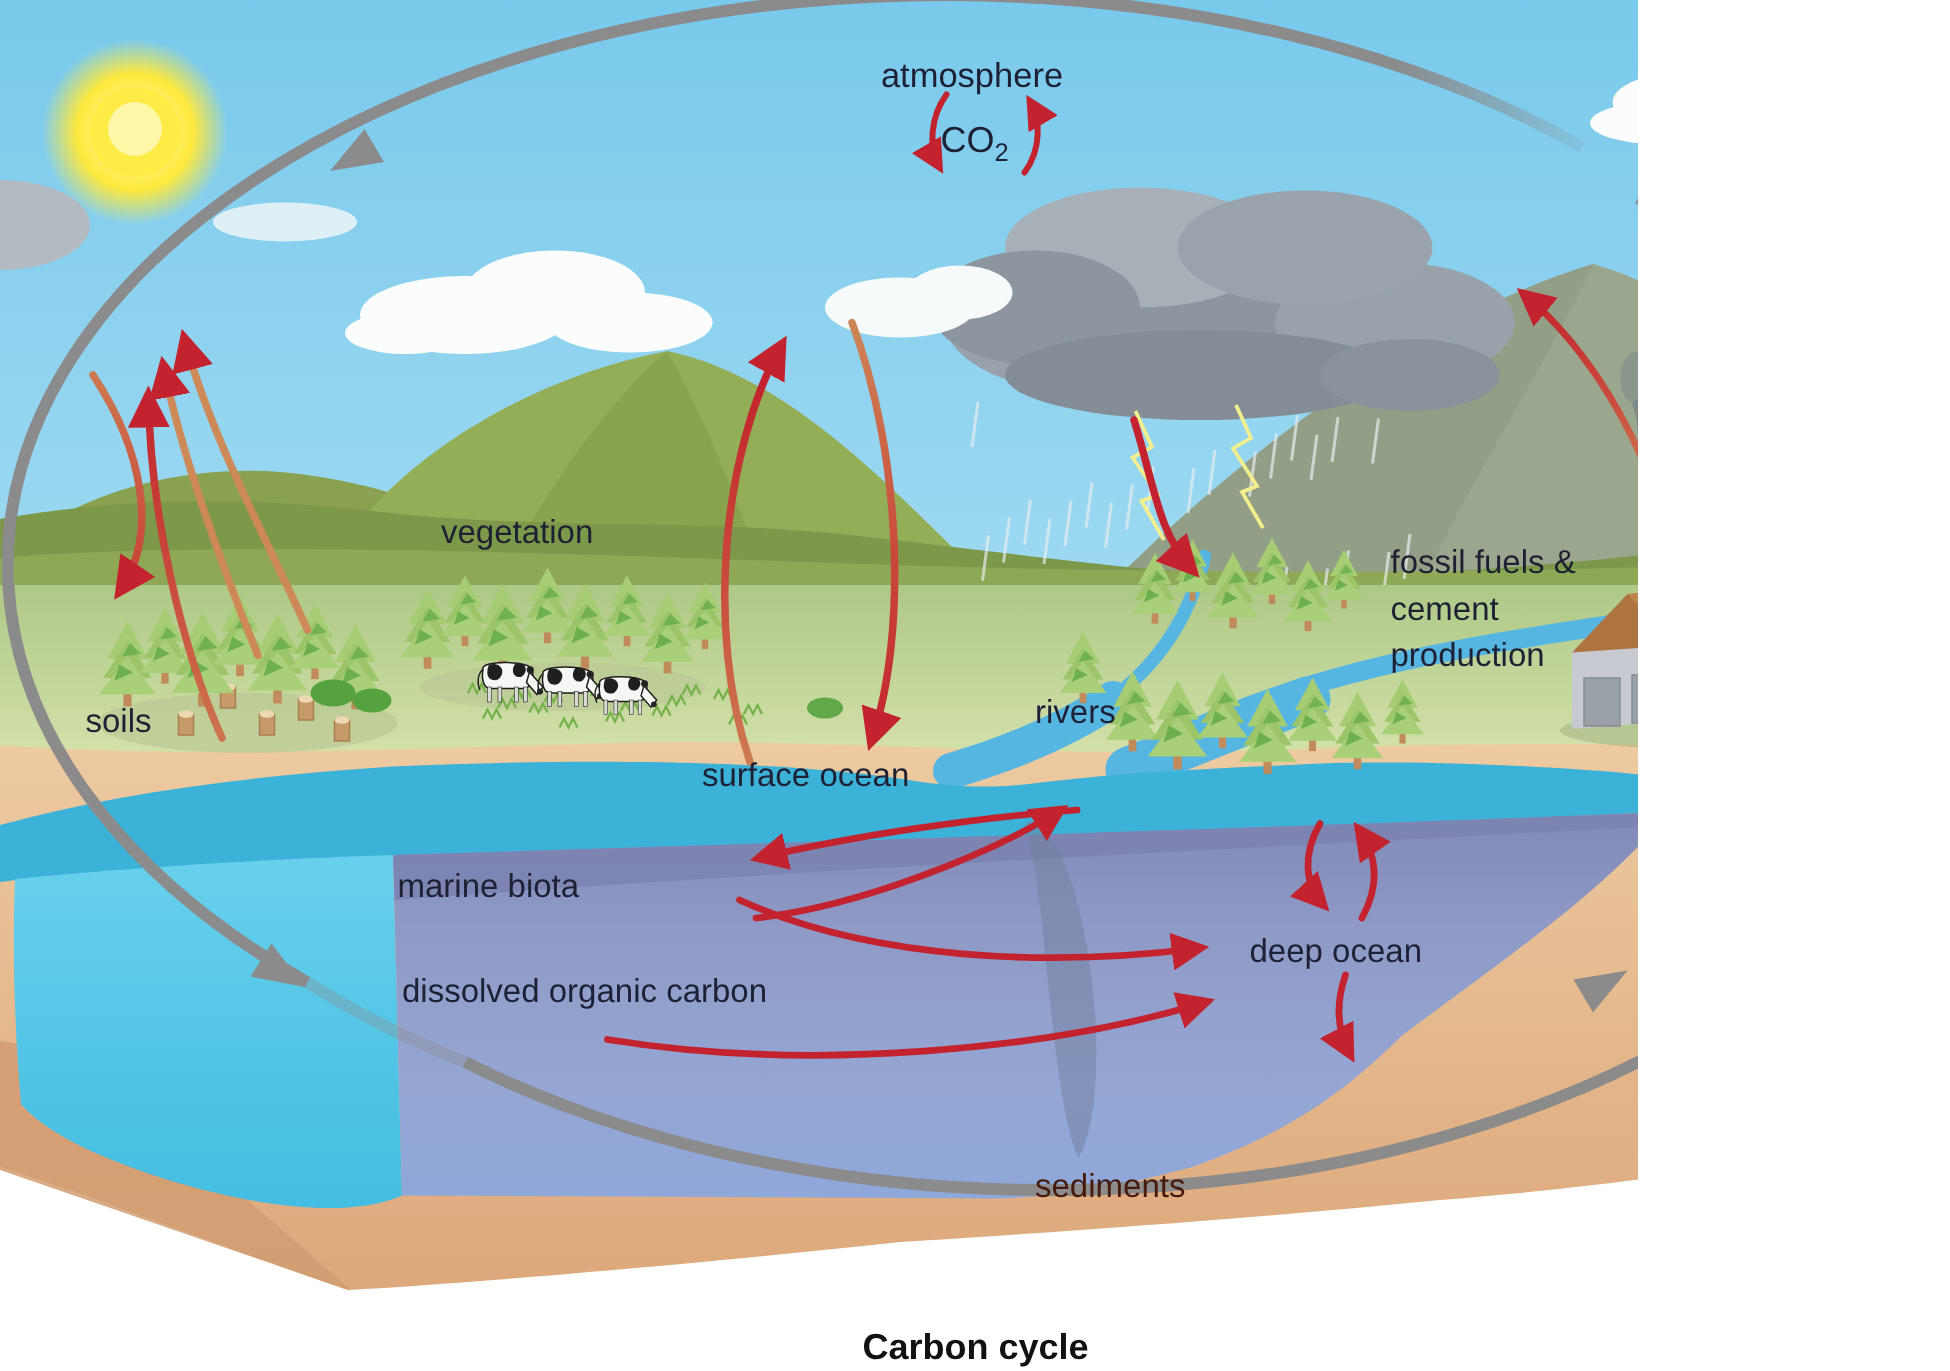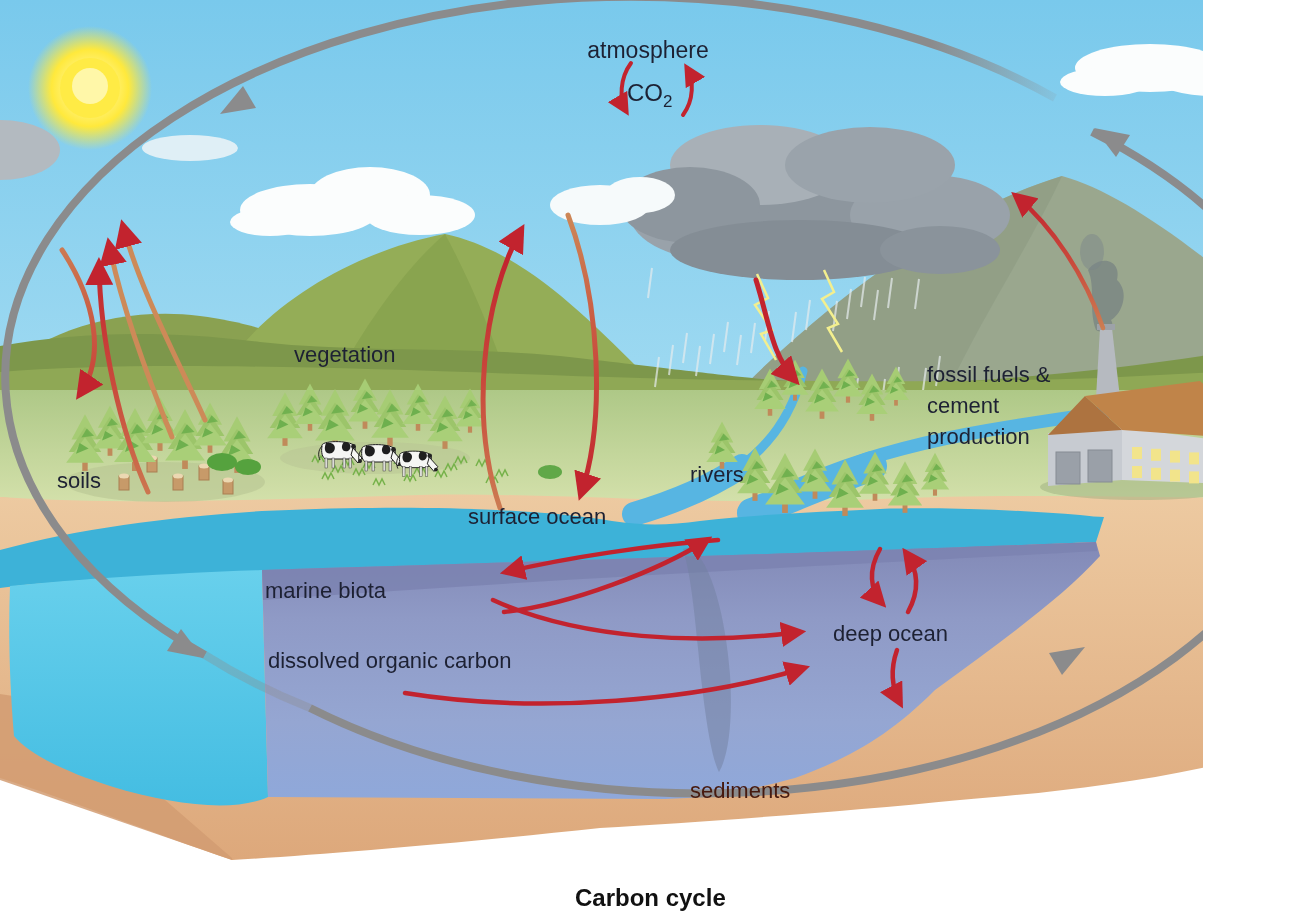--- a/index.html
+++ b/index.html
@@ -1,16 +1,16 @@
 <!DOCTYPE html>
 <html><head>
 <meta charset="utf-8">
 <style>
   html,body{margin:0;padding:0;background:#ffffff;}
-  .canvas{position:relative;width:1203px;height:914px;background:#fff;overflow:hidden;
+  .canvas{position:relative;width:1092px;height:914px;background:#fff;overflow:hidden;
           font-family:"Liberation Sans", sans-serif;}
   svg{position:absolute;left:0;top:0;display:block;}
   text{font-family:"Liberation Sans", sans-serif;}
   .lbl{fill:#1d2133;font-size:22px;}
   .title{fill:#111111;font-size:24px;font-weight:bold;}
   .sed{fill:#471a0e;}
 </style>
 </head>
 <body>
 

